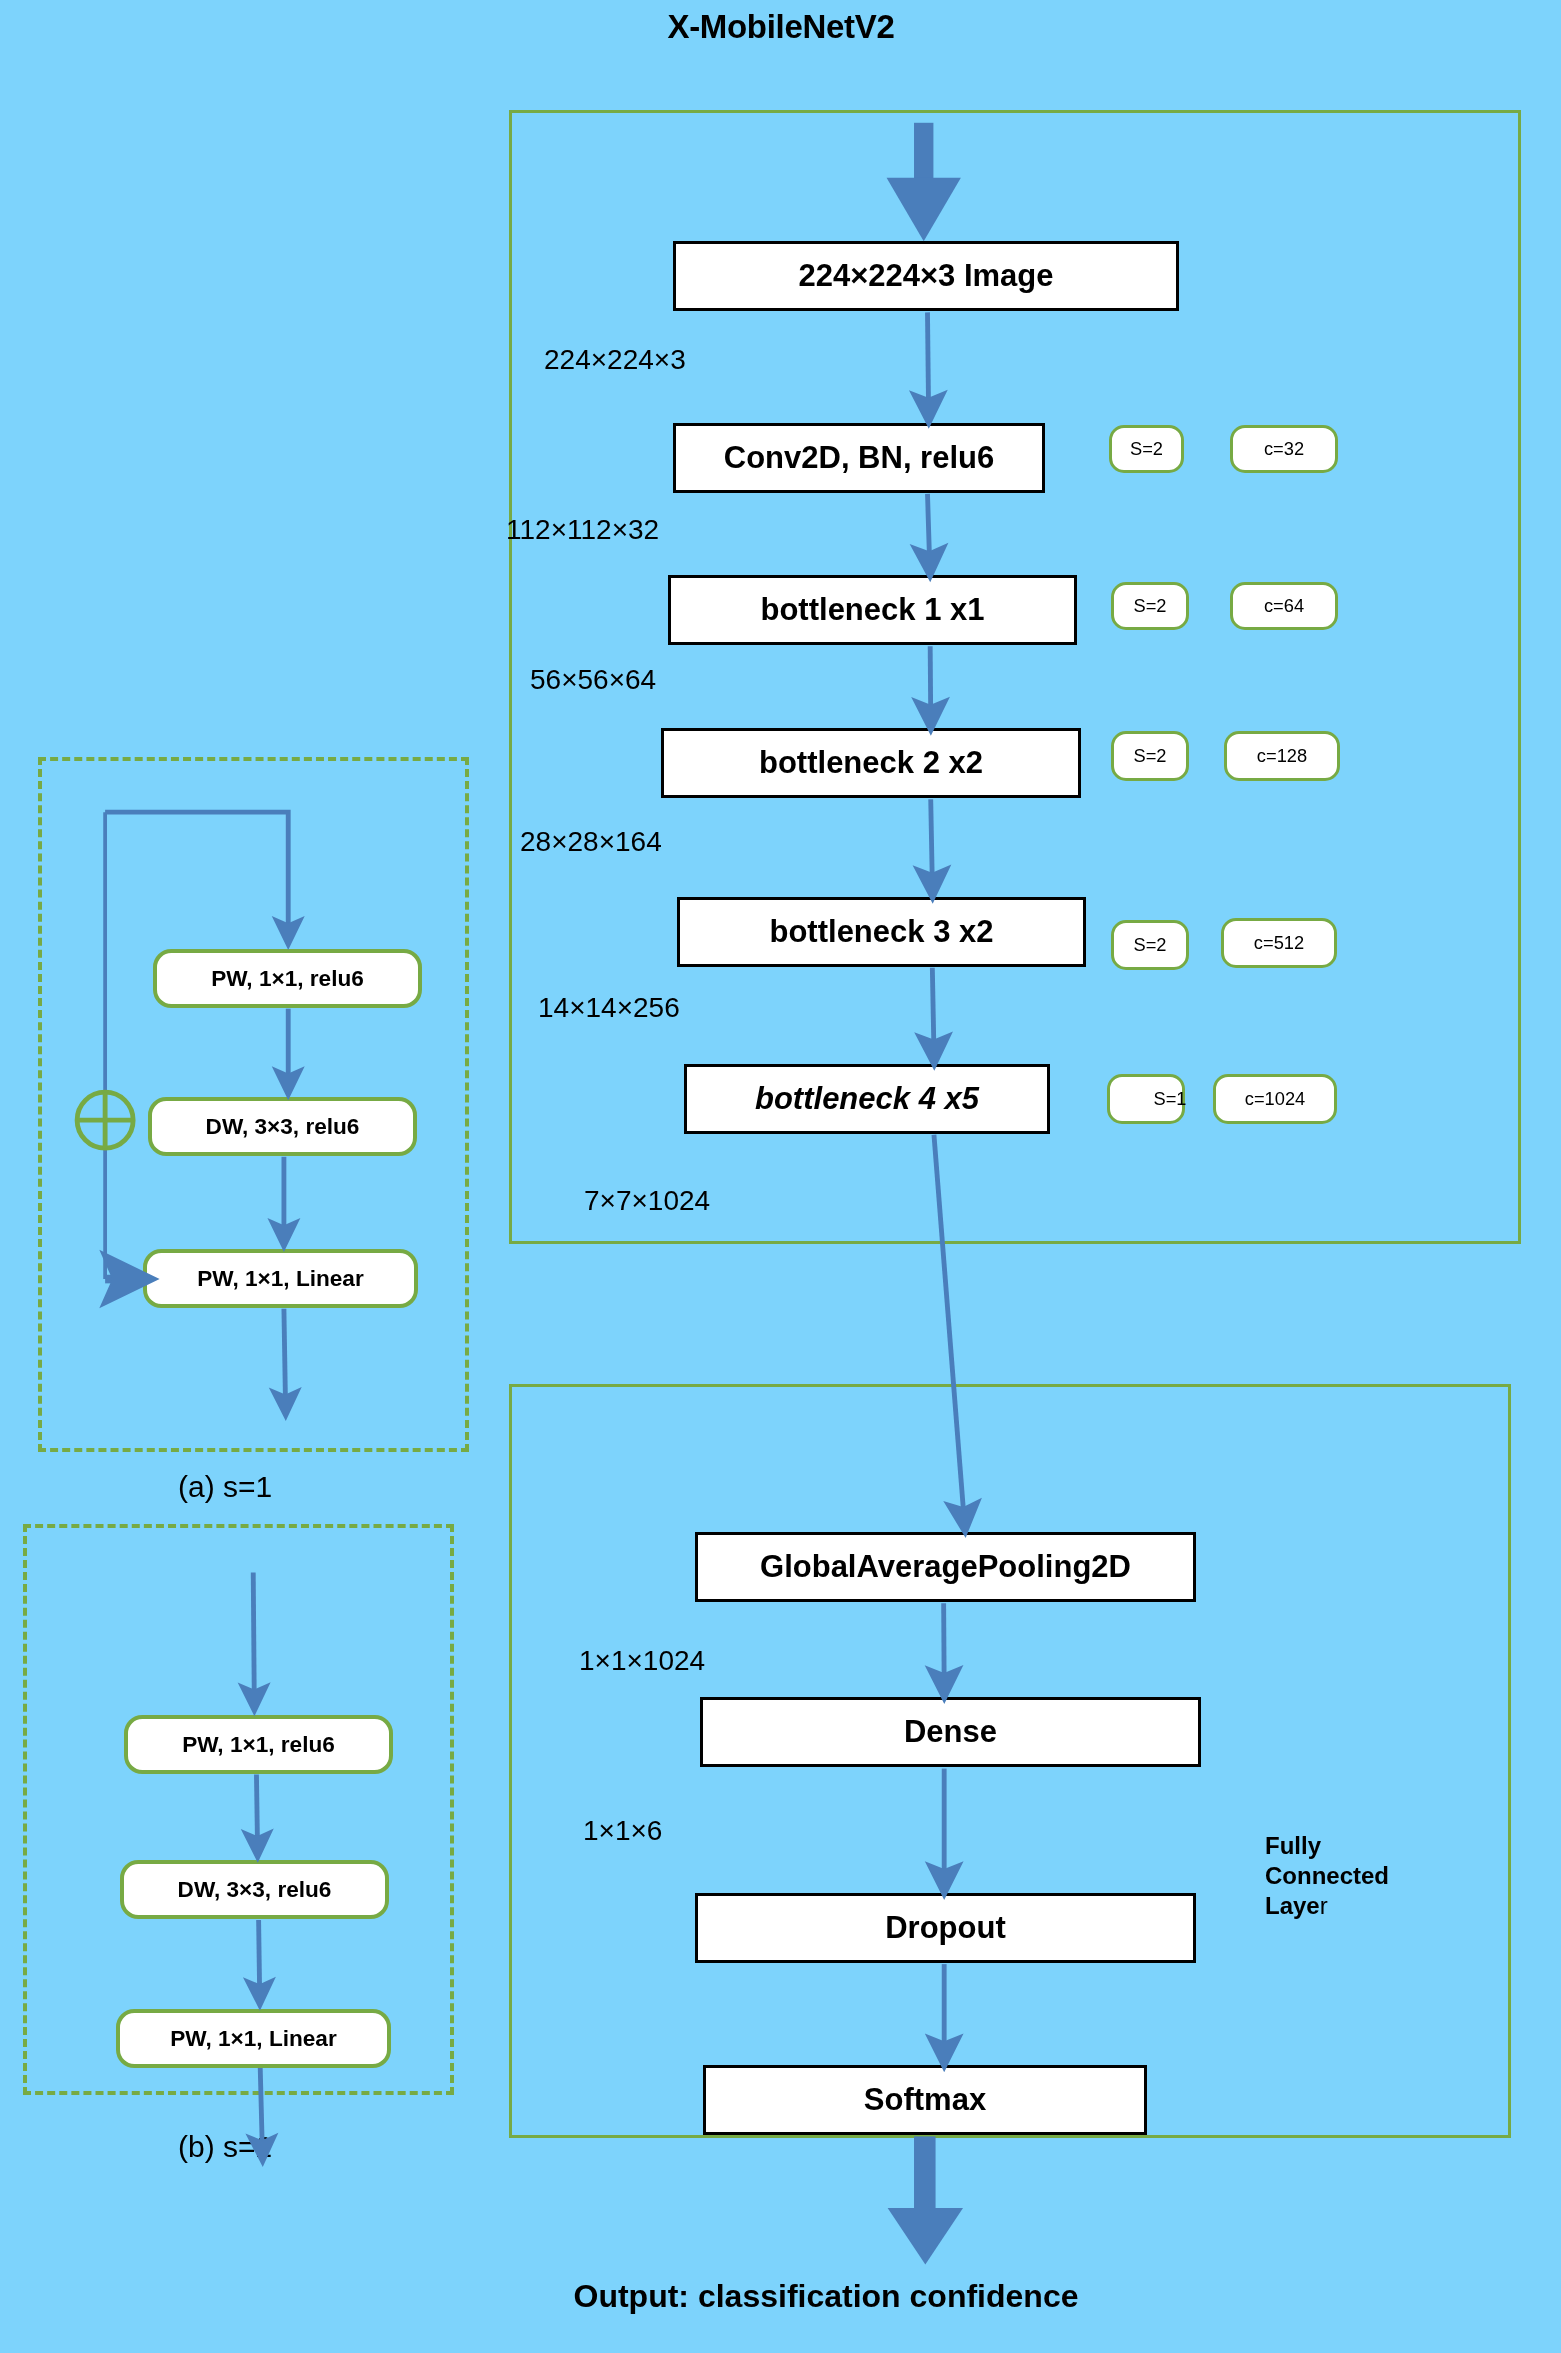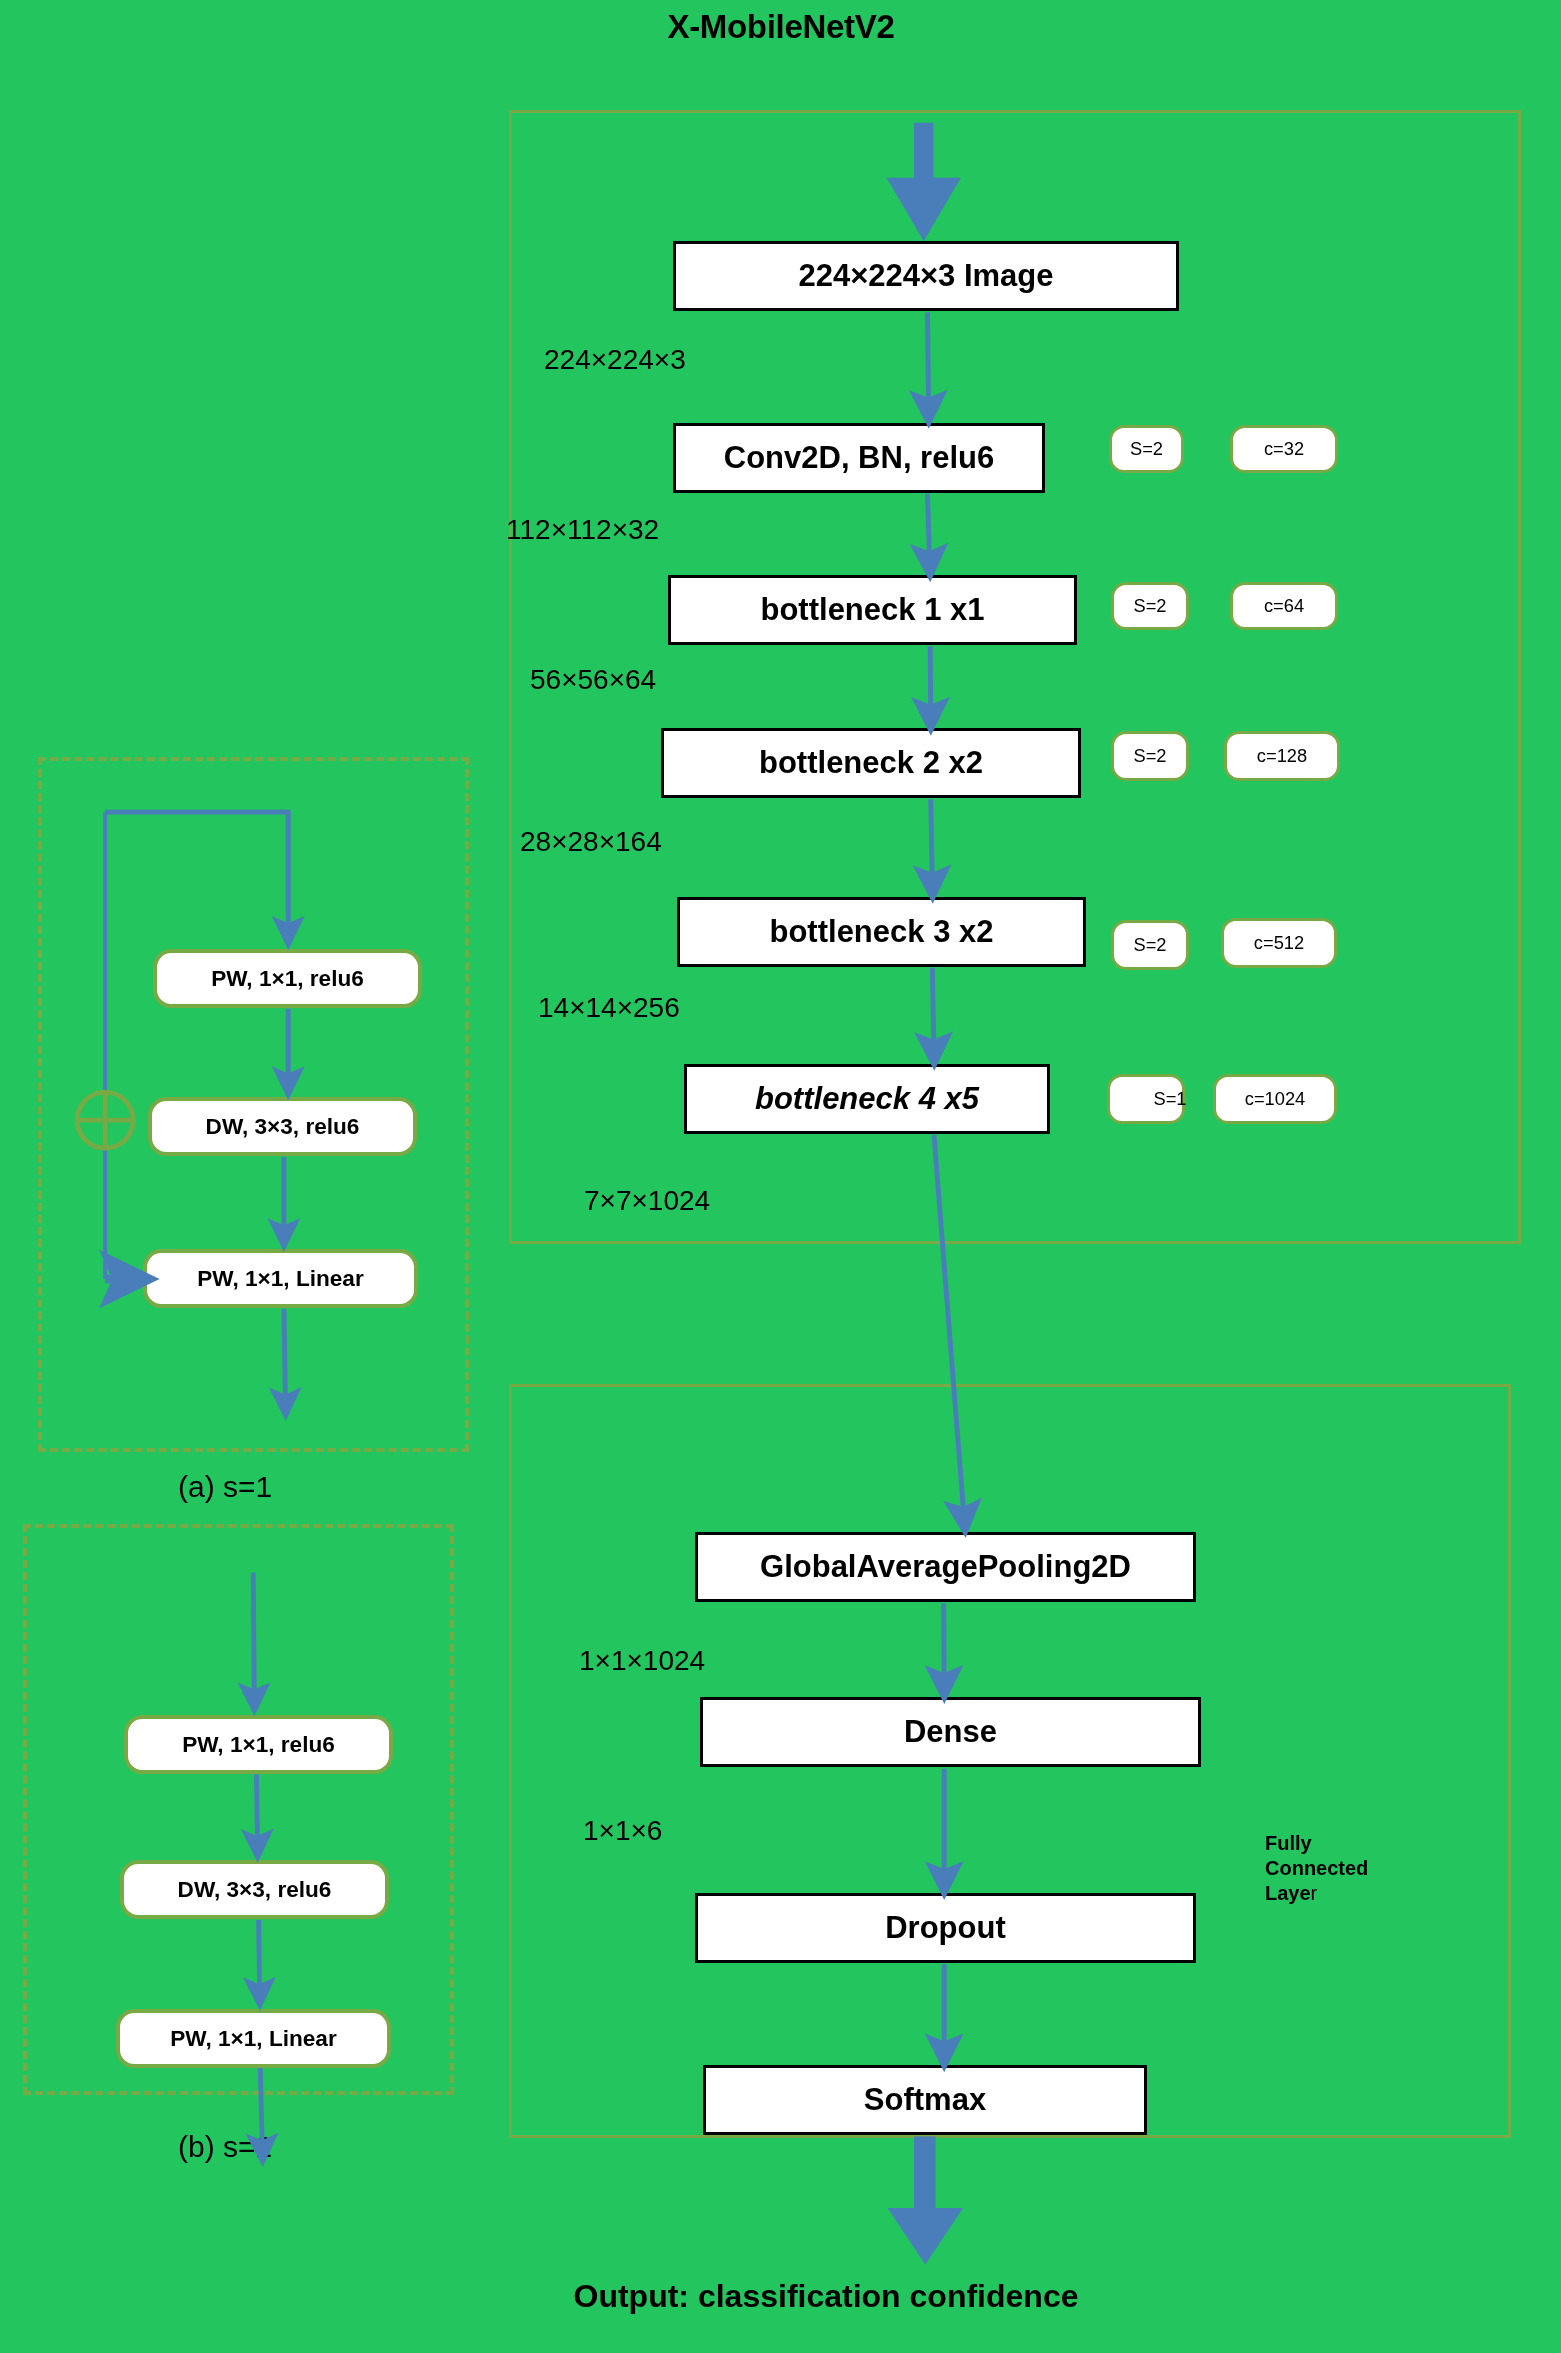--- a/index.html
+++ b/index.html
@@ -4,21 +4,21 @@
 <style>
   html,body{margin:0;padding:0;background:#ffffff;}
   body{
     font-family:"Liberation Sans", sans-serif;
     color:#000;
   }
   #page{
     position:relative;
     width:1562px;
     height:2354px;
-    background:#22c55e;
+    background:#7dd3fc;
     overflow:hidden;
   }
   .abs{position:absolute;}
 
   
   #fig-title{
     left:0; top:7.5px; width:1562px;
     text-align:center;
     font-size:33px;
     font-weight:bold;
@@ -92,21 +92,21 @@
   
   .caption{
     font-size:30px;
     font-weight:normal;
     white-space:nowrap;
     color:#000;
   }
 
   
   #fc-note{
-    font-size:20px;
+    font-size:24px;
     font-weight:bold;
     line-height:1.26;
     color:#000;
   }
   #fc-note .thin{font-weight:normal;}
 
   
   #output-caption{
     font-size:32px;
     font-weight:bold;

